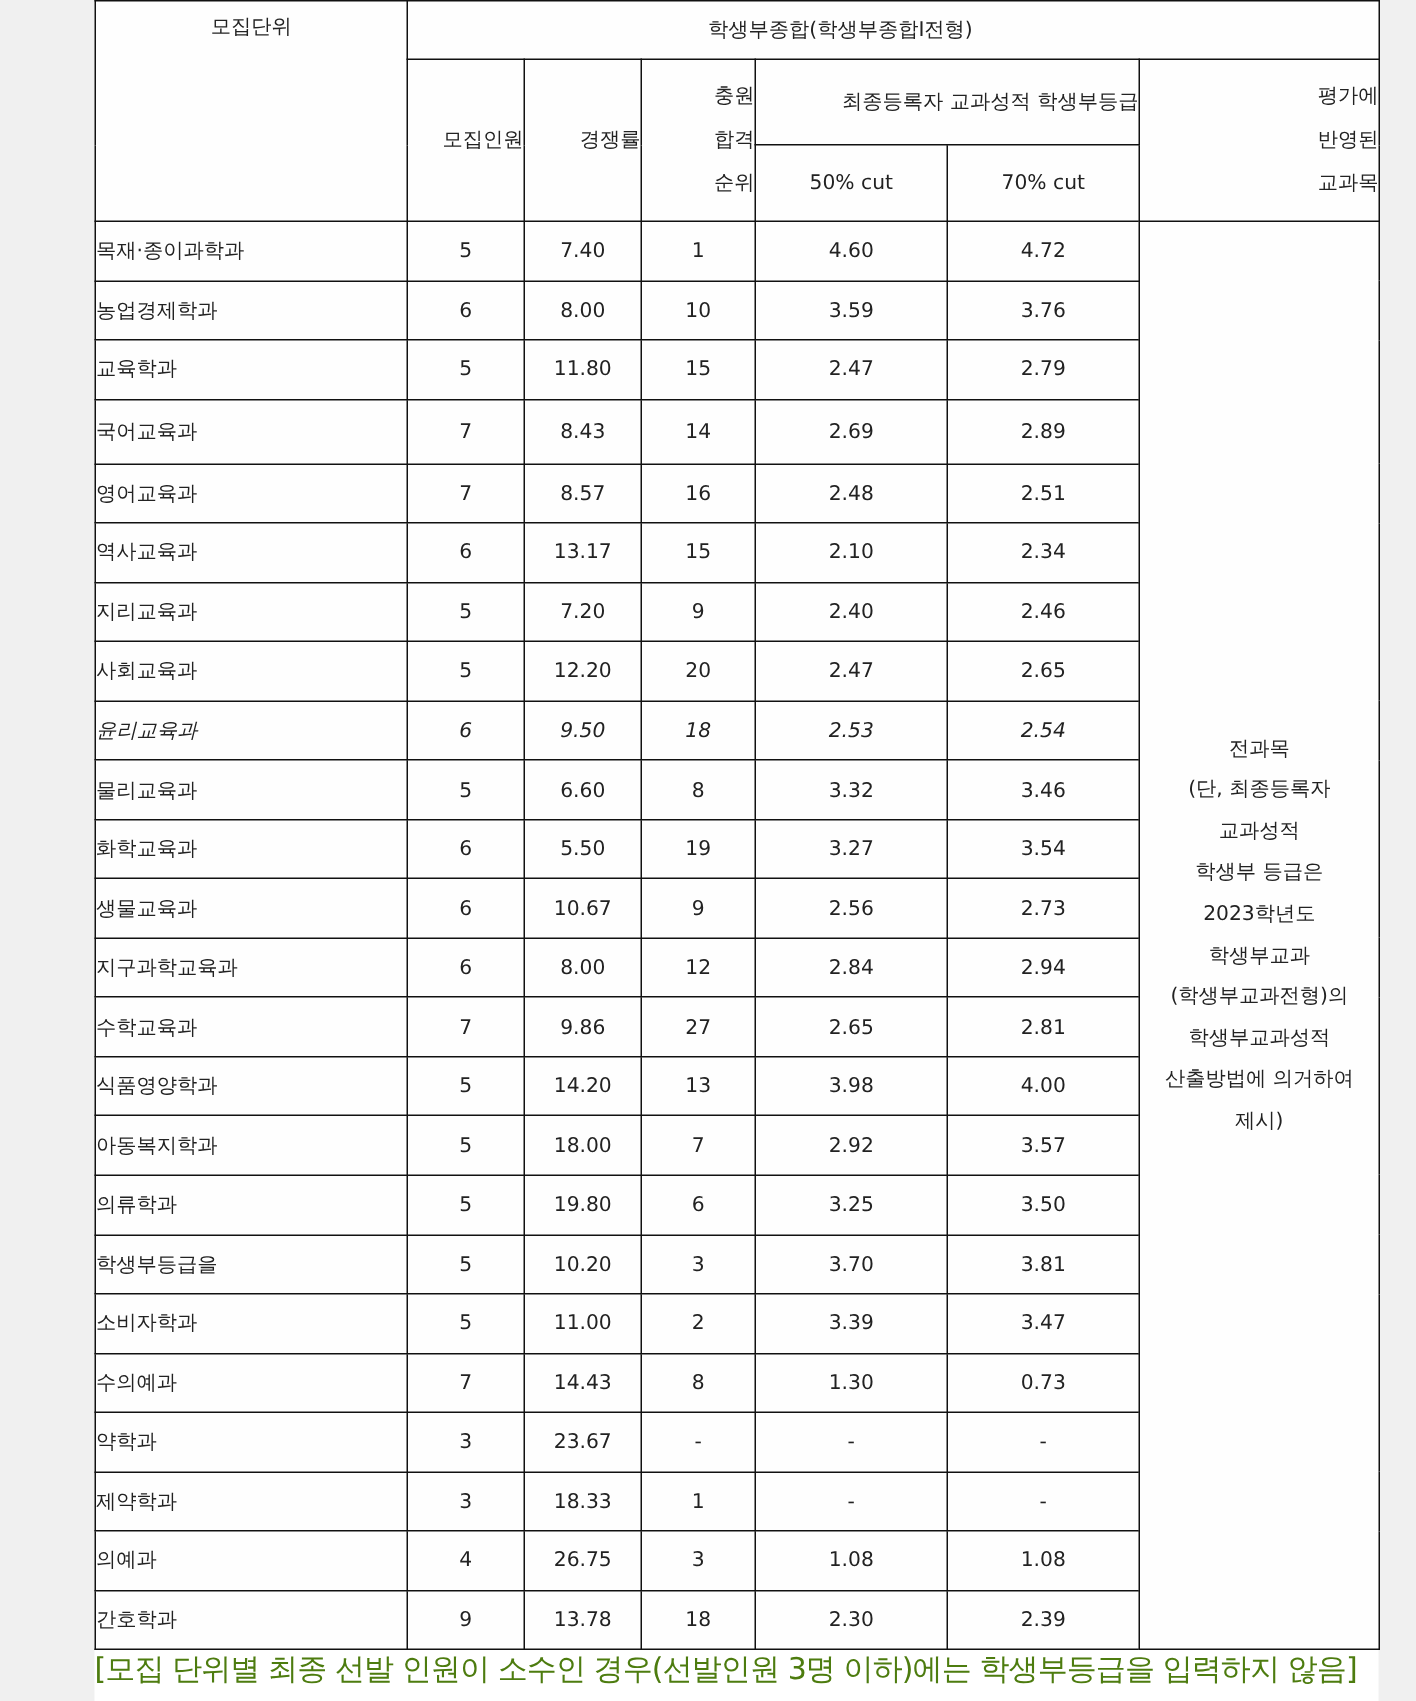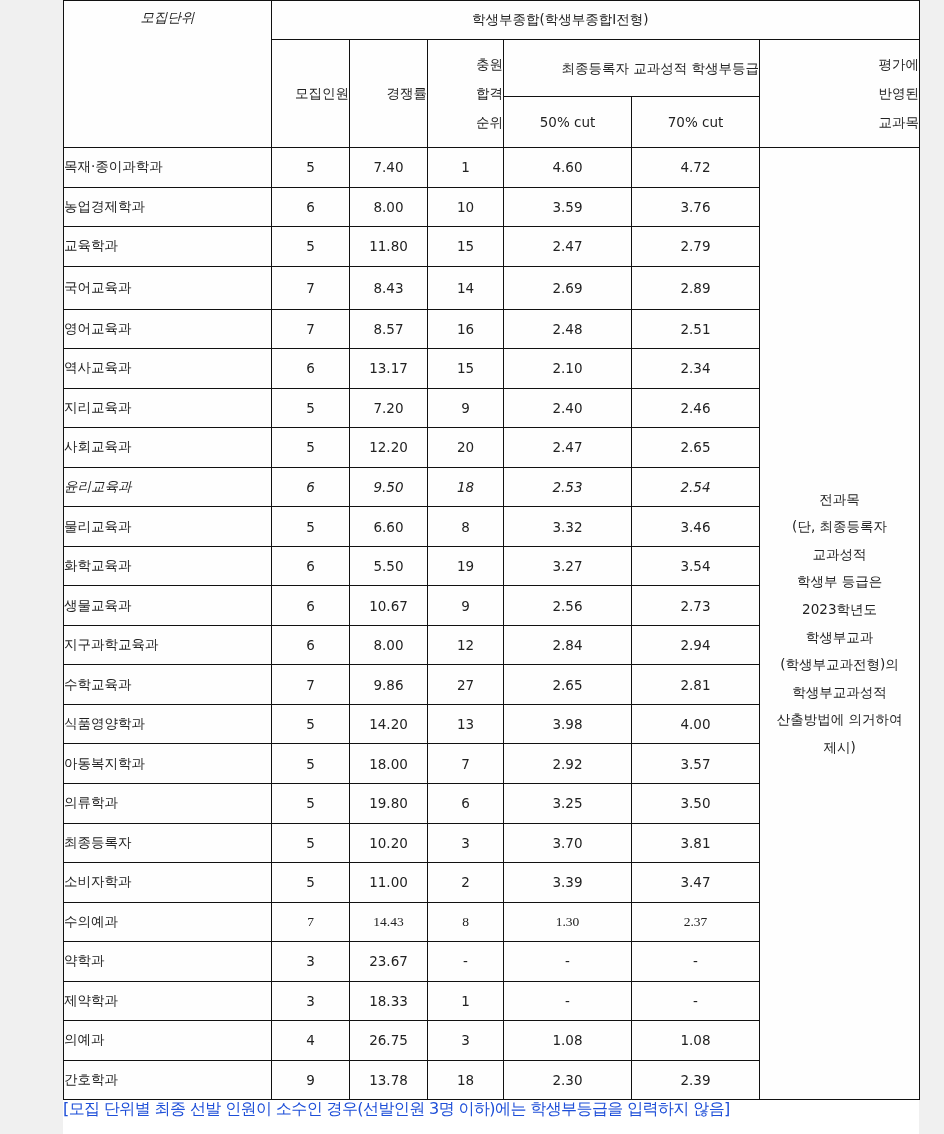--- a/index.html
+++ b/index.html
@@ -40,21 +40,20 @@
     vertical-align: middle;
   }
   .hdr-top th {
     height: 38px;
     text-align: center;
     vertical-align: middle;
   }
   th.unit-hdr {
     vertical-align: top !important;
     padding-top: 8px !important;
-    font-style: italic;
   }
   th.group-hdr {
     text-align: left;
     padding-left: 200px !important;
   }
   .hdr-mid th {
     height: 56px;
     vertical-align: top;
     padding-top: 8px;
     text-align: right;
@@ -76,22 +75,22 @@
     vertical-align: top;
     text-align: center;
     line-height: 27.6px;
     padding-top: 2px;
     font-size: 13.5px;
   }
   .footnote {
     position: absolute;
     left: 63px;
     top: 1099px;
-    font-size: 16px;
-    color: #1d4ed8;
+    font-size: 20px;
+    color: #4d7c0f;
     letter-spacing: -0.6px;
     white-space: nowrap;
   }
   .stack span { display: block; }
 </style>
 </head>
 <body>
 
 <div class="page"></div>
 
@@ -274,42 +273,42 @@
       </tr>
       <tr style="height: 39.5417px;">
         <td class="name">의류학과</td>
         <td class="num">5</td>
         <td class="num">19.80</td>
         <td class="num">6</td>
         <td class="num">3.25</td>
         <td class="num">3.50</td>
       </tr>
       <tr style="height: 39.5417px;">
-        <td class="name">최종등록자</td>
+        <td class="name">학생부등급을</td>
         <td class="num">5</td>
         <td class="num">10.20</td>
         <td class="num">3</td>
         <td class="num">3.70</td>
         <td class="num">3.81</td>
       </tr>
       <tr style="height: 39.5417px;">
         <td class="name">소비자학과</td>
         <td class="num">5</td>
         <td class="num">11.00</td>
         <td class="num">2</td>
         <td class="num">3.39</td>
         <td class="num">3.47</td>
       </tr>
-      <tr style="height: 39.5417px; font-family: Liberation Serif, serif;">
+      <tr style="height: 39.5417px;">
         <td class="name">수의예과</td>
         <td class="num">7</td>
         <td class="num">14.43</td>
         <td class="num">8</td>
         <td class="num">1.30</td>
-        <td class="num">2.37</td>
+        <td class="num">0.73</td>
       </tr>
       <tr style="height: 39.5417px;">
         <td class="name">약학과</td>
         <td class="num">3</td>
         <td class="num">23.67</td>
         <td class="num">-</td>
         <td class="num">-</td>
         <td class="num">-</td>
       </tr>
       <tr style="height: 39.5417px;">

